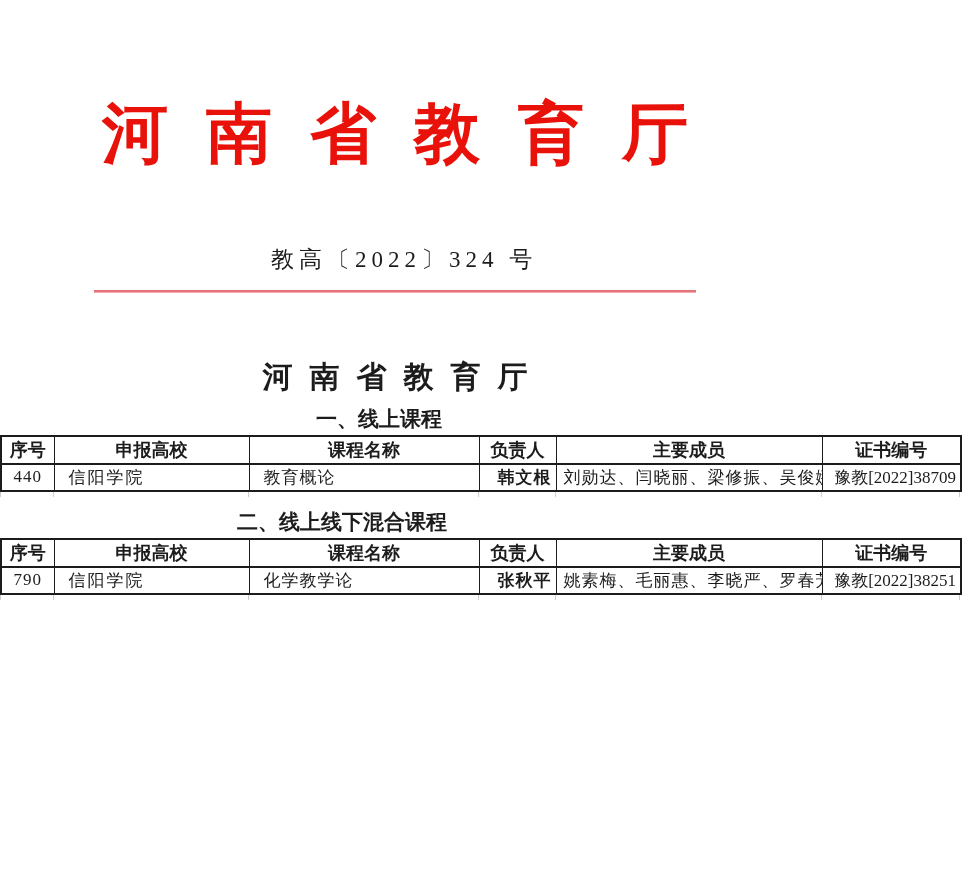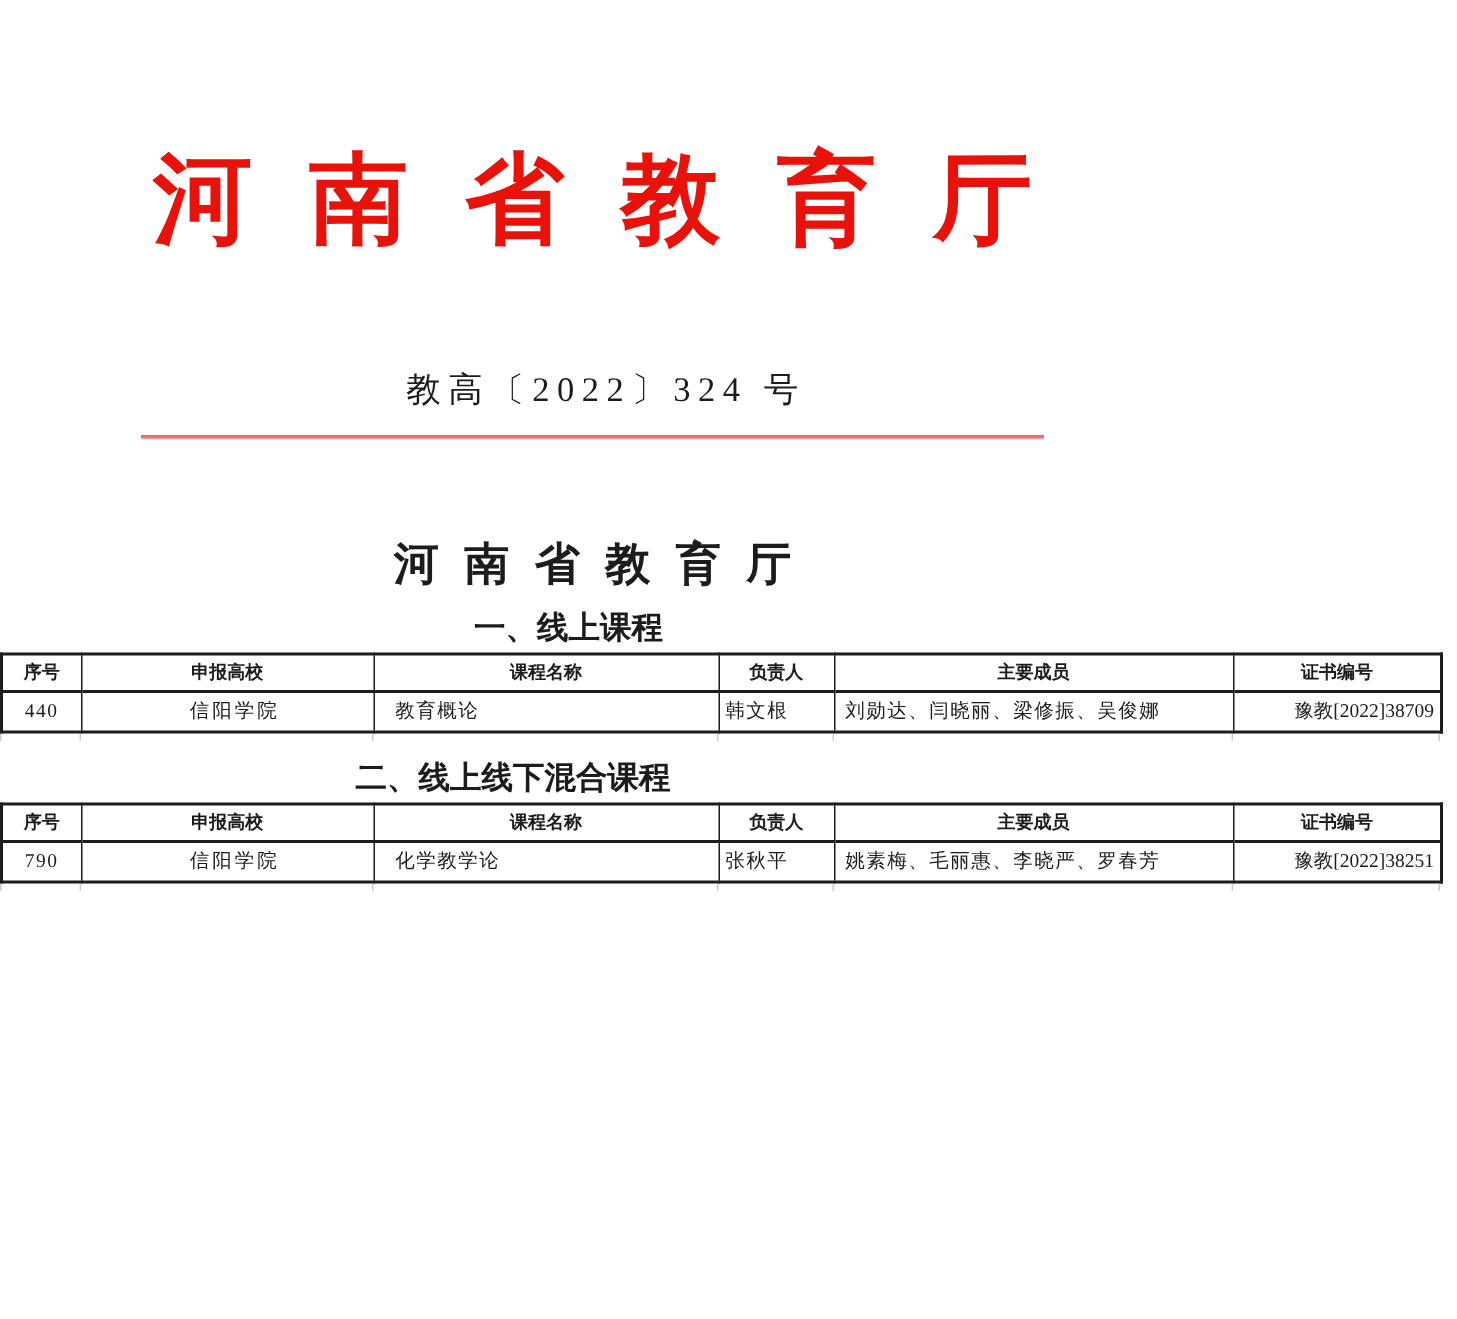--- a/index.html
+++ b/index.html
@@ -74,42 +74,42 @@
     border: 2px solid #1c1c1c;
   }
   .course-table th, .course-table td {
     border: 1.5px solid #1c1c1c;
     overflow: hidden;
     white-space: nowrap;
   }
   .course-table th {
     font-family: "Liberation Sans", "DejaVu Sans", sans-serif;
     font-weight: bold;
-    font-size: 12px;
+    font-size: 18px;
     height: 25px;
     padding: 1px 2px;
     text-align: center;
     border-bottom-width: 2.5px;
   }
   .course-table td {
-    font-size: 13px;
+    font-size: 17px;
     height: 27px;
     padding: 1px 4px;
   }
   .col-seq     { width: 53px; }
   .col-univ    { width: 195px; }
   .col-course  { width: 230px; }
   .col-lead    { width: 77px; }
   .col-members { width: 266px; }
   .col-cert    { width: 139px; }
 
   td.cell-seq     { text-align: center; letter-spacing: 1px; }
-  td.cell-univ    { text-align: center; padding-left: 14px; letter-spacing: 2px; }
+  td.cell-univ    { text-align: left; padding-left: 14px; letter-spacing: 2px; }
   td.cell-course  { text-align: left; padding-left: 14px; letter-spacing: 1px; }
-  td.cell-lead    { text-align: left; letter-spacing: 1px; }
+  td.cell-lead    { text-align: right; letter-spacing: 1px; font-weight: bold; }
   td.cell-members { text-align: left; padding-left: 7px; letter-spacing: 1px; }
   td.cell-cert    { text-align: right; padding-left: 5px; }
 
   
   .cut-stub {
     width: 960px; height: 5px; margin: 0 auto;
     display: flex; opacity: 0.5;
   }
   .cut-stub span { border-left: 1px solid #9a9a9a; height: 5px; }
   .cut-stub span:last-child { border-right: 1px solid #9a9a9a; }

